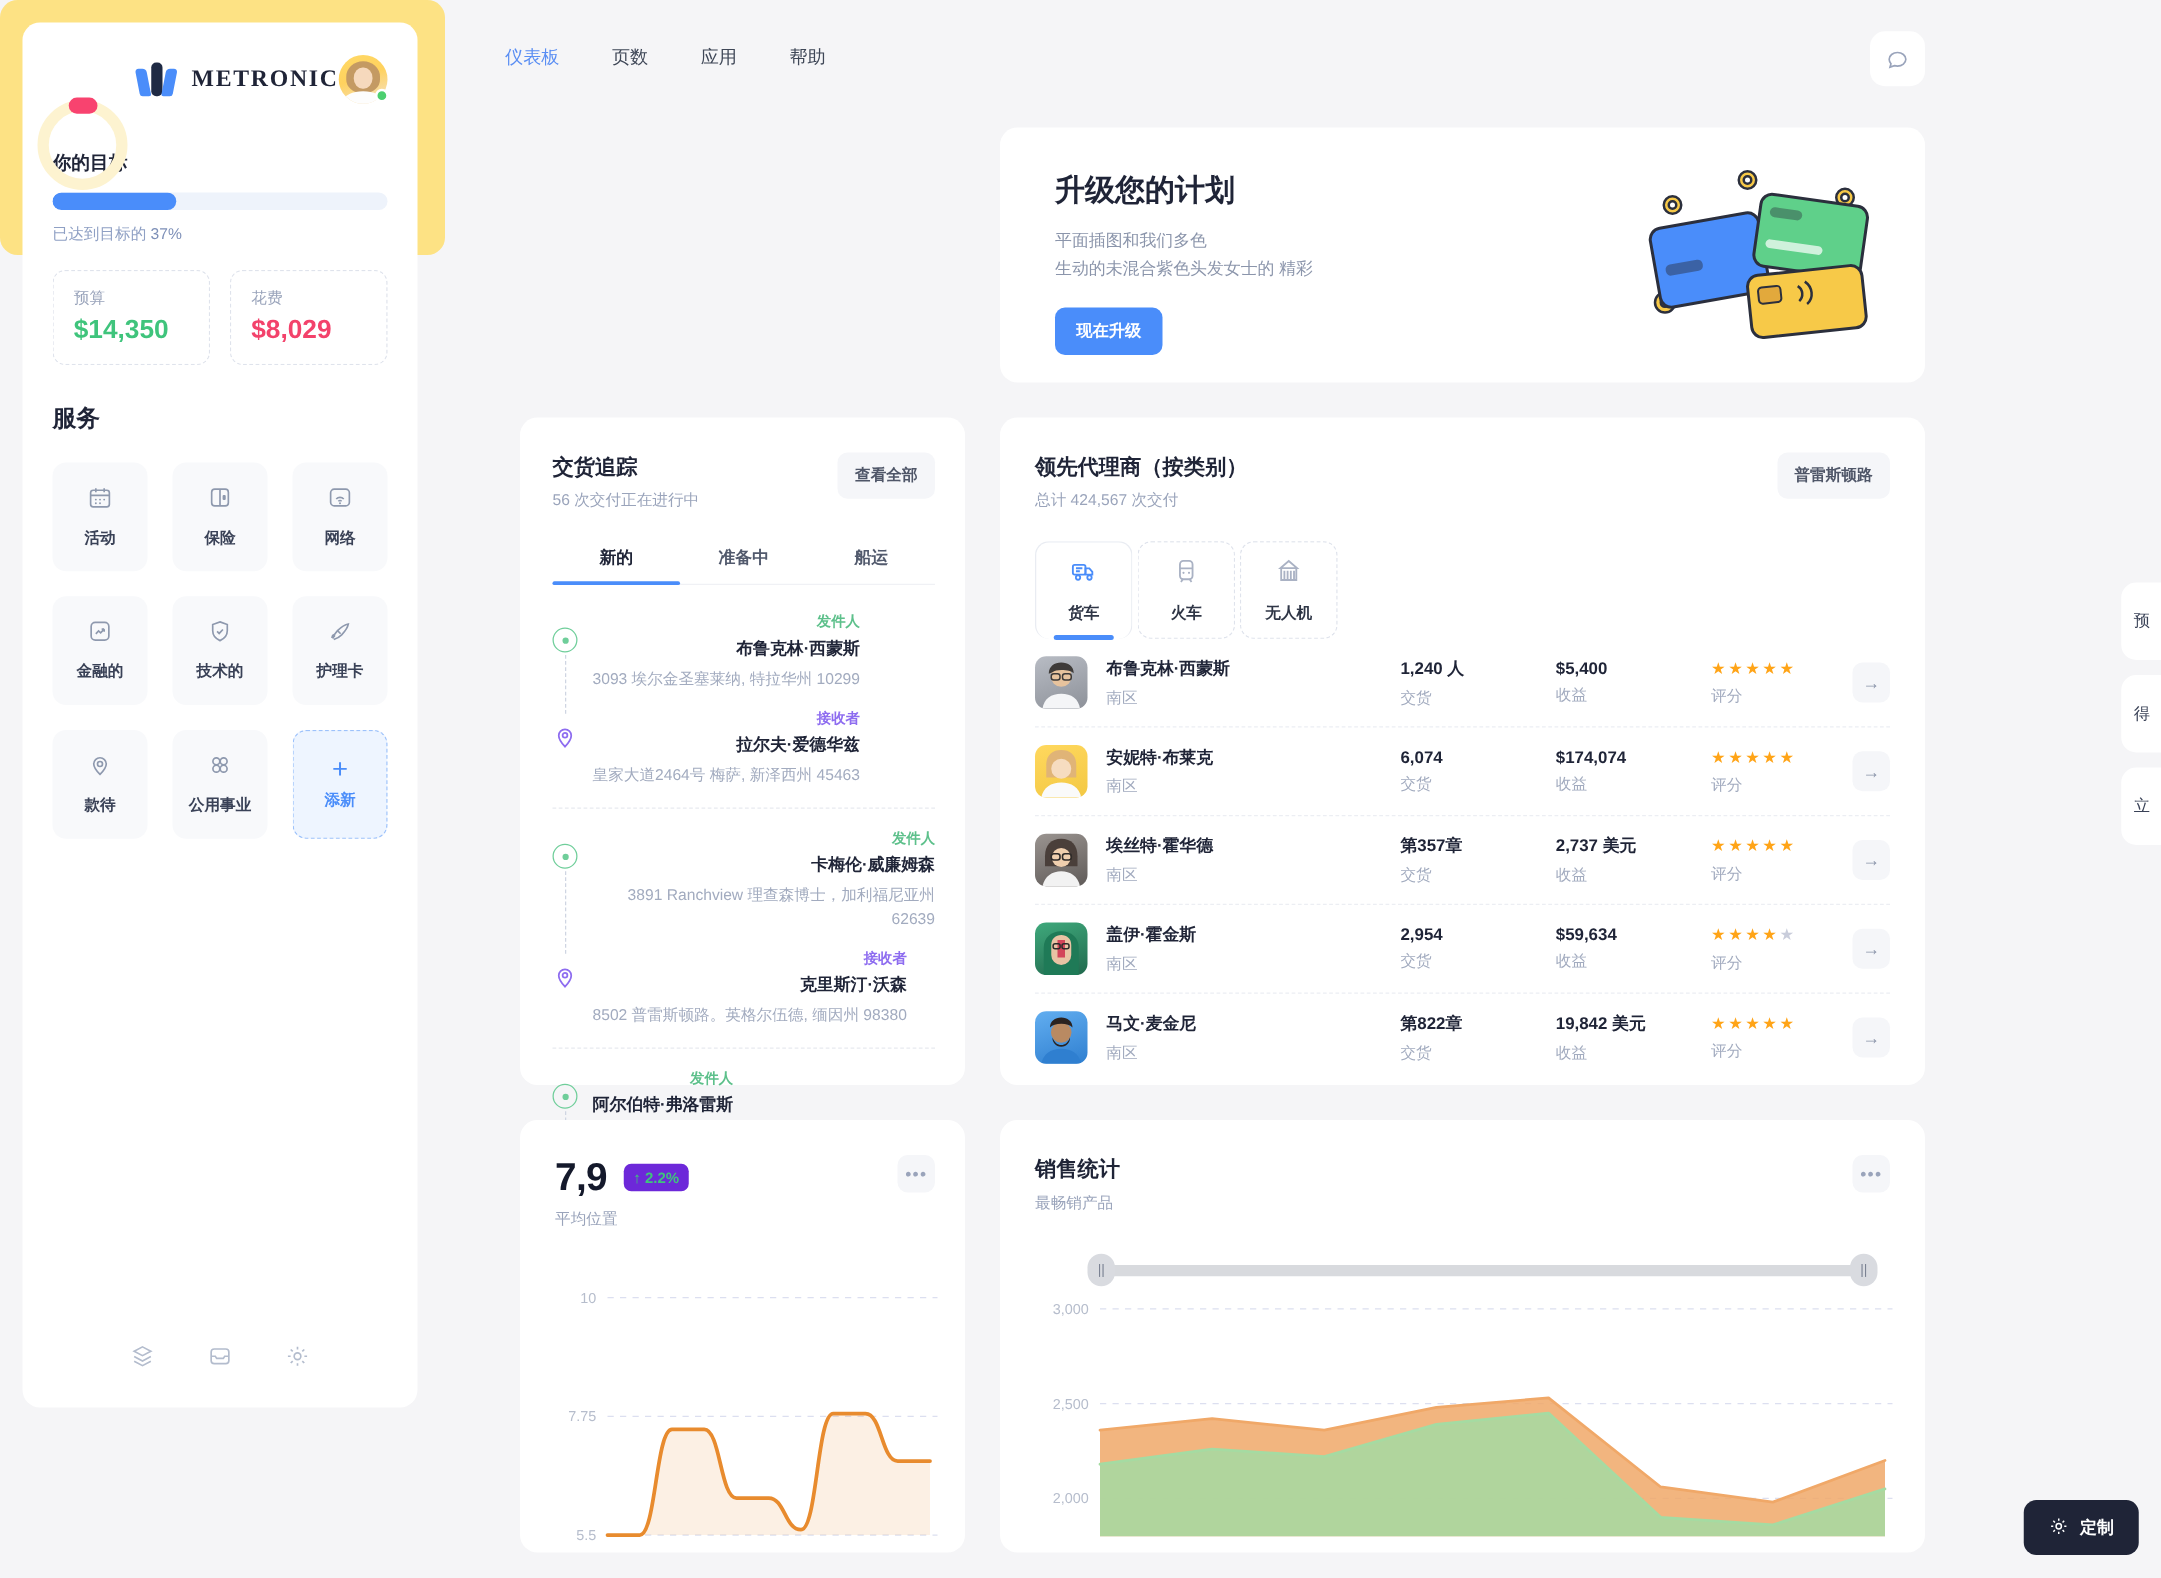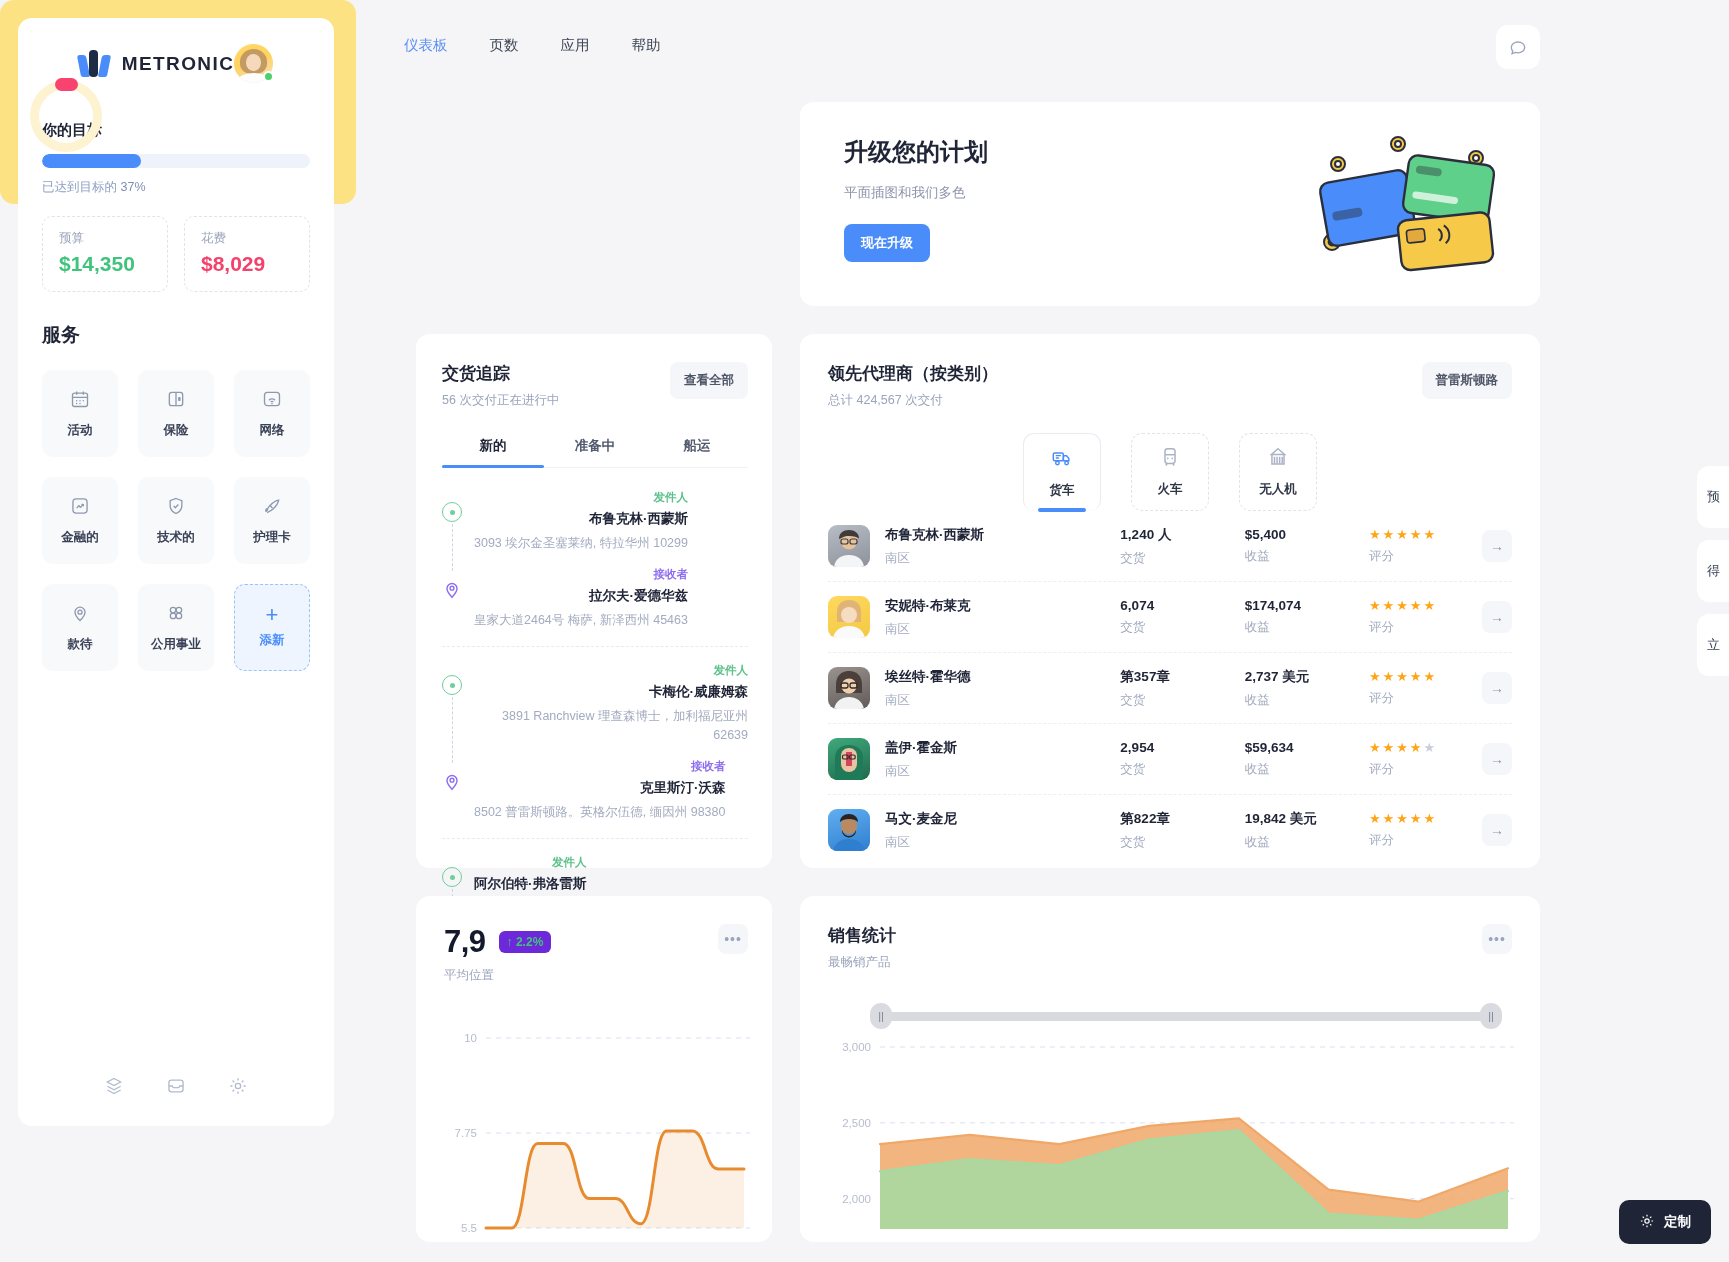--- a/index.html
+++ b/index.html
@@ -11,21 +11,21 @@
   }
   .app{ position:relative; width:1729px; height:1262px; }
 
   
   .sidebar{
     position:absolute; left:18px; top:18px;
     width:316px; height:1108px;
     background:#fff; border-radius:14px;
     padding:26px 24px 0 24px;
   }
-  .brand-row{ display:flex; align-items:center; justify-content:center; }
+  .brand-row{ display:flex; align-items:center; justify-content:flex-end;font-family:Liberation Serif, serif; }
   .brand{ display:flex; align-items:center; gap:13px; }
   .logo-m{ width:30px; height:27px; position:relative; }
   .logo-m i{ position:absolute; bottom:0; width:9px; background:#4a8dfa; border-radius:3px 3px 2px 2px; display:block;}
   .logo-m i.a{ left:0; height:22px; transform:skewX(11deg); }
   .logo-m i.b{ left:10.5px; height:27px; background:#1f2a44; transform:skewX(0deg); border-radius:4px;}
   .logo-m i.c{ left:21px; height:22px; transform:skewX(-11deg); }
   .brand-name{ font-size:19px; font-weight:700; letter-spacing:1.4px; color:#1f2437; }
   .avatar-top{
     width:39px; height:39px; border-radius:50%;
     background:linear-gradient(160deg,#ffd966 0%,#ffd25e 45%,#f3e2cf 100%);
@@ -133,21 +133,21 @@
   .pin.dest{ border:none; width:20px; height:20px; margin-top:12px; position:relative; }
   .pin.dest svg{ width:20px; height:20px; }
   .dashline{ position:absolute; left:9.5px; top:34px; bottom:-4px; border-left:1px dashed #cfd5e2; }
   .tr-role{ font-size:11.5px; font-weight:700; color:#5dc08b; }
   .tr-role.dest{ color:#8e6df0; }
   .tr-name{ font-size:13.5px; font-weight:700; color:#1f2437; margin-top:5px; }
   .tr-addr{ font-size:12.5px; color:#a2abbf; margin-top:6px; line-height:19px; }
 
   
   .agents{ left:800px; top:334px; width:740px; height:534px; padding:28px 28px 0 28px; }
-  .mode-row{ display:flex; gap:30px; margin-top:24px;justify-content:center; }
+  .mode-row{ display:flex; gap:4px; margin-top:24px; }
   .mode{
     width:78px; height:78px; border-radius:11px; border:1px dashed #dfe3ec;
     display:flex; flex-direction:column; align-items:center; justify-content:center; gap:9px;
     color:#aab2c4; position:relative;
   }
   .mode.active{ border:1px solid #e9ecf2; border-bottom:none; color:#4a8dfa; background:#fff; }
   .mode.active:after{ content:""; position:absolute; left:14px; right:14px; bottom:-1px; height:4px; background:#4a8dfa; border-radius:2px; }
   .mode .lbl{ font-size:12.5px; font-weight:700; color:#2f3646; }
   .mode.active .lbl{ color:#2f3646; }
 
@@ -375,20 +375,21 @@
             </div>
         </div>
       </div>
     </div>
   </section>
 
   <section class="card upgrade">
     <div class="up-title">升级您的计划</div>
     <div class="up-sub">
       <div>平面插图和我们多色</div>
+      <div>生动的未混合紫色头发女士的 精彩</div>
     </div>
     <div class="btn-blue">现在升级</div>
     <div class="illus">
       <svg viewBox="0 0 210 150" width="210" height="150">
         <g stroke="#2b2f3d" stroke-width="2" fill="none">
           <circle cx="30" cy="34" r="7" fill="#f7c948"></circle>
             <circle cx="30" cy="34" r="3" fill="#fff"></circle>
           <circle cx="90" cy="14" r="7" fill="#f7c948"></circle>
             <circle cx="90" cy="14" r="3" fill="#fff"></circle>
           <circle cx="168" cy="28" r="7" fill="#f7c948"></circle>

